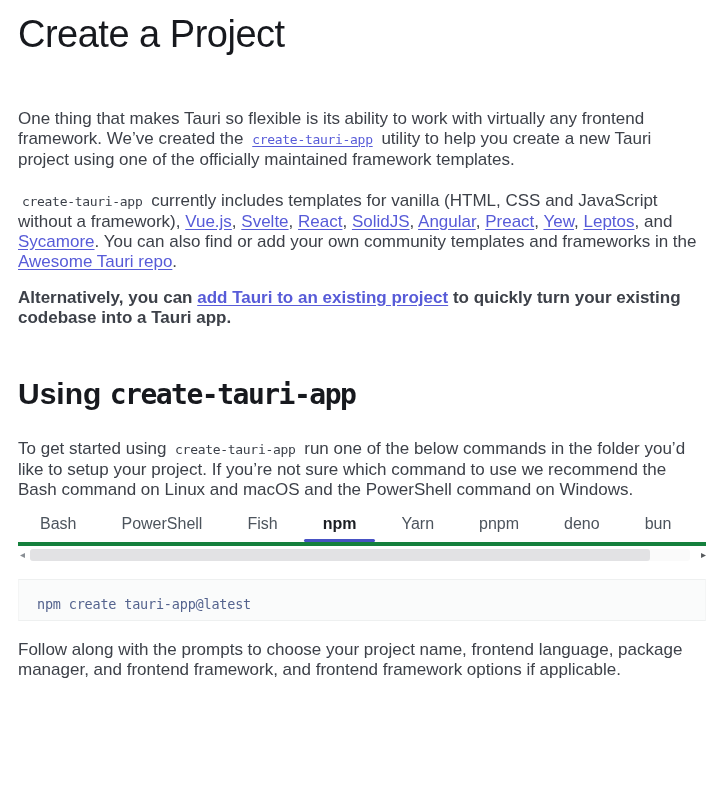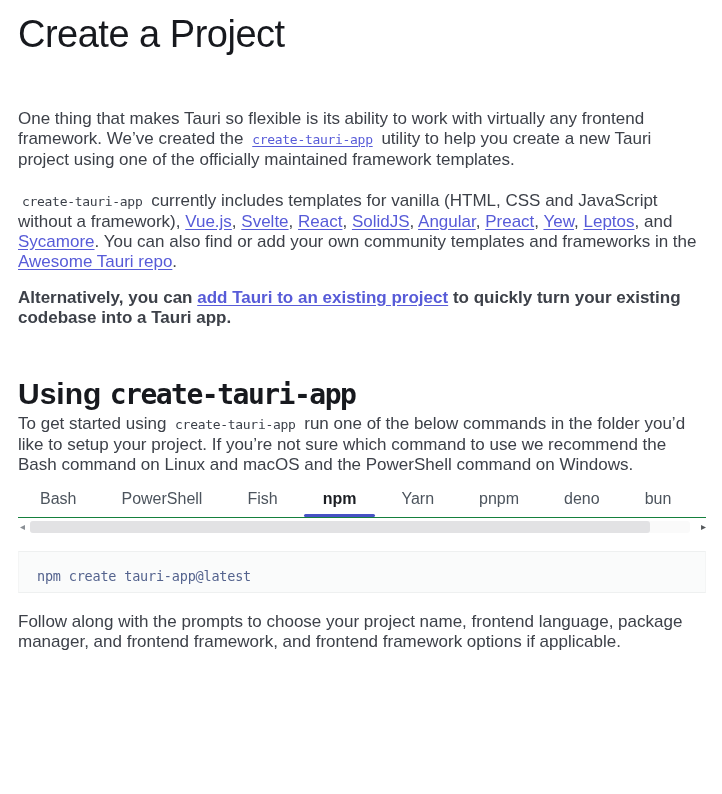--- a/index.html
+++ b/index.html
@@ -25,21 +25,21 @@
   }
   p {
     margin: 0;
     font-size: 17px;
     line-height: 20px;
     color: #3d4149;
   }
   .p1 { margin-top: 51px; }
   .p2 { margin-top: 21px; }
   .p3 { margin-top: 16px; font-weight: bold; }
-  .p4 { }
+  .p4 { margin-top: 25px; }
   .p5 { margin-top: 19px; }
   a.lnk {
     color: #575bd8;
     text-decoration: underline;
     text-underline-offset: 2px;
     cursor: pointer;
   }
   a.code-lnk, code.code-inline {
     font-family: "DejaVu Sans Mono", monospace;
     font-size: 13px;
@@ -60,21 +60,21 @@
   h2 .h2-code {
     font-family: "DejaVu Sans Mono", monospace;
     font-size: 28px;
     letter-spacing: -1.5px;
   }
   .tabs {
     margin-top: 14px;
     display: flex;
     gap: 45px;
     padding-left: 22px;
-    border-bottom: 1px solid #15803d;
+    border-bottom: 4px solid #15803d;
     white-space: nowrap;
     overflow: hidden;
   }
   .tab {
     position: relative;
     font-size: 16px;
     line-height: 19px;
     padding-bottom: 9px;
     color: #4c545d;
     cursor: pointer;

